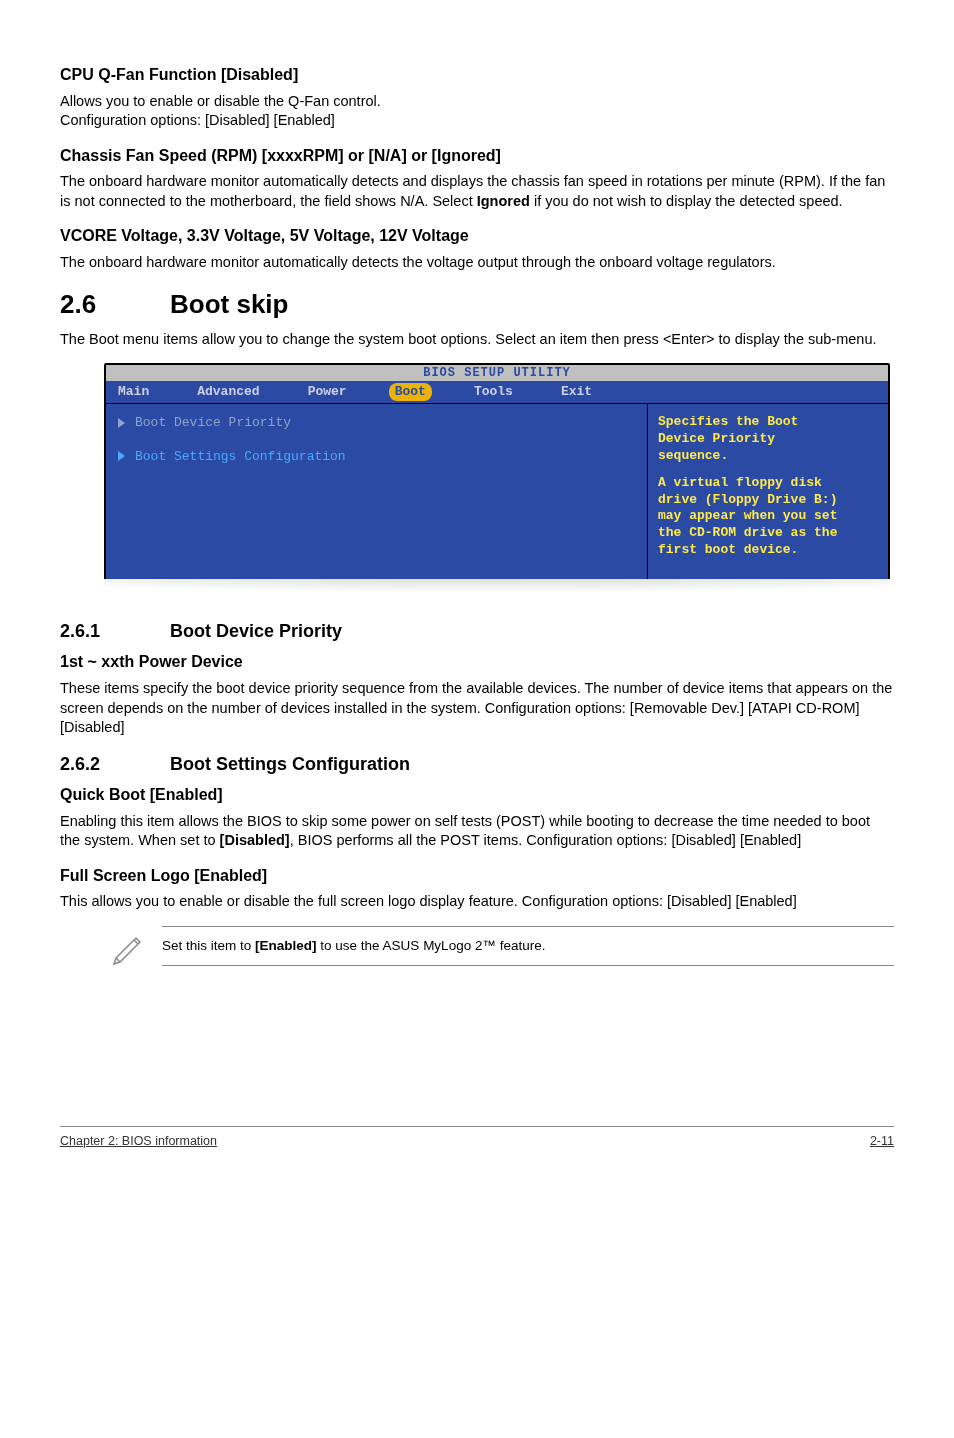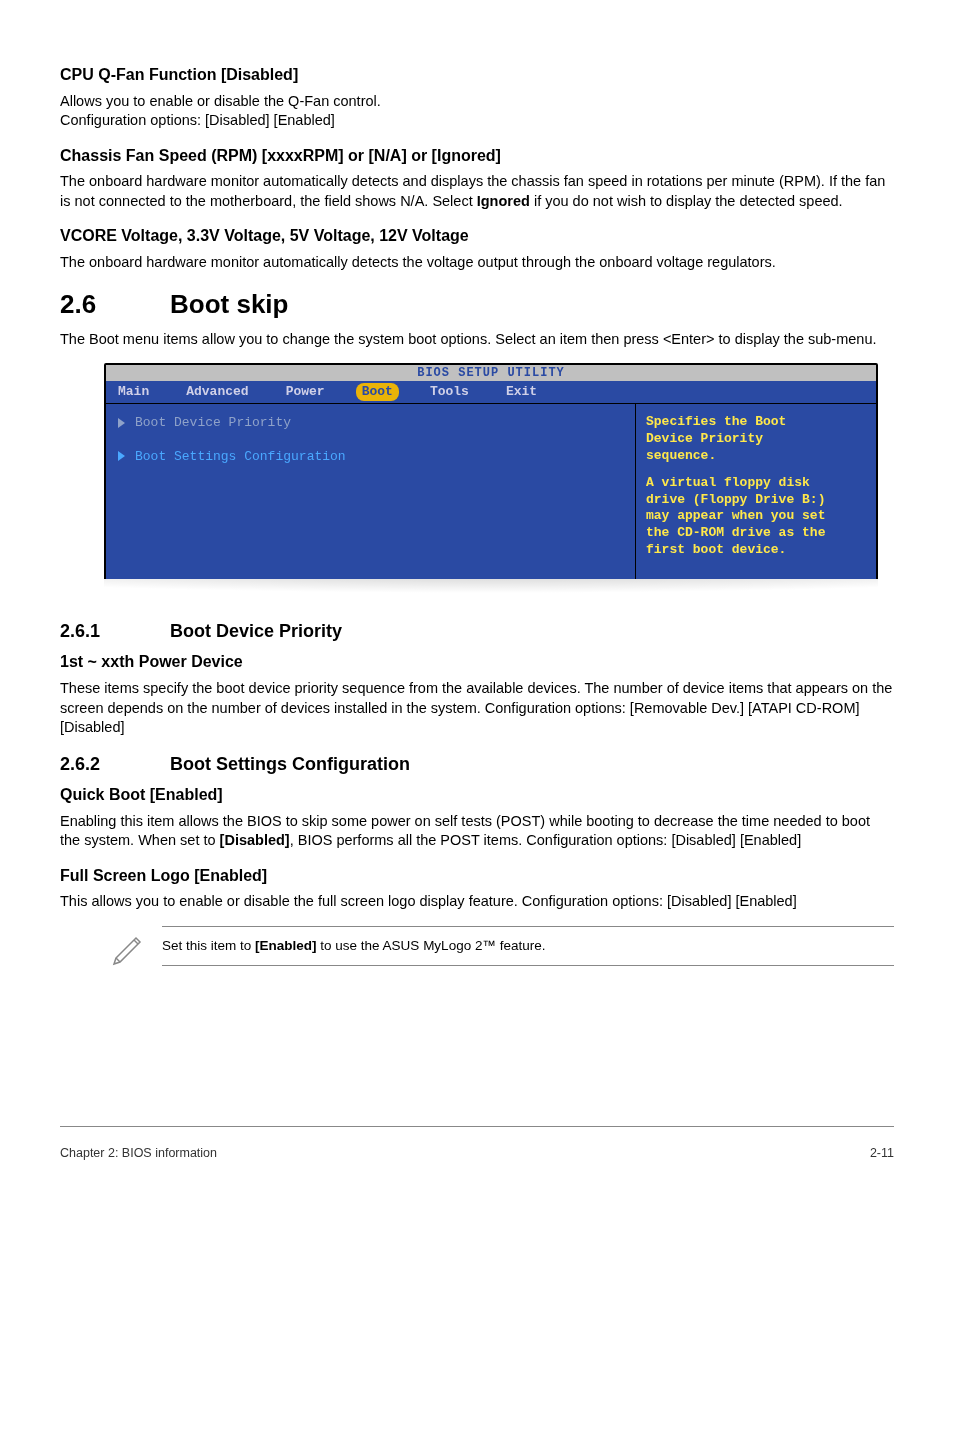--- a/index.html
+++ b/index.html
@@ -27,21 +27,21 @@
   h1.section .num { display:inline-block; width: 110px; }
   h2.subsection {
     font-size: 18px;
     font-weight: bold;
     margin: 14px 0 8px 0;
   }
   h2.subsection .num { display:inline-block; width: 110px; }
 
   
   .bios-wrap {
-    margin: 14px 16px 18px 0;
+    margin: 14px 4px 18px 0;
     perspective: 800px;
     padding-left: 44px;
   }
   .bios {
     border: 2px solid #000;
     border-radius: 2px;
     background: #2a4aa3;
     color: #fff;
     font-family: "Courier New", monospace;
     font-size: 13px;
@@ -55,21 +55,21 @@
     padding: 0 0 0 0;
     letter-spacing: 1px;
     font-size: 12px;
   }
   .bios-menubar {
     display: flex;
     background: #2a4aa3;
     color: #d0d0e8;
     border-bottom: 1px solid #000;
     padding: 2px 6px;
-    gap: 25px;
+    gap: 36px;
     font-weight: bold;
   }
   .bios-menubar .tab {
     padding: 0 6px;
   }
   .bios-menubar .tab.active {
     background: #eab308;
     color: #2a4aa3;
     border-radius: 8px;
   }
@@ -127,24 +127,25 @@
     border-bottom: 1px solid #888;
     padding: 10px 0;
     flex: 1;
     font-size: 13.5px;
   }
 
   .footer {
     display: flex;
     justify-content: space-between;
     border-top: 1px solid #888;
-    padding-top: 18px;
+    padding-top: 6px;
     font-size: 12.5px;
     color: #333;
     margin-top: 160px;
+    text-decoration: underline;
   }
 </style>
 </head>
 <body>
 
 <h3 class="subhead">CPU Q-Fan Function [Disabled]</h3>
 <p class="body">
   <span>Allows you to enable or disable the Q-Fan control.</span><br>
   <span>Configuration options: [Disabled] [Enabled]</span>
 </p>

